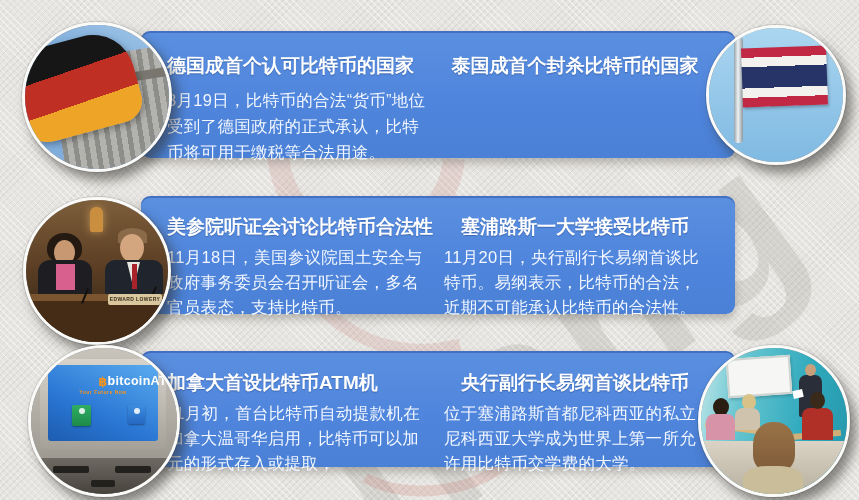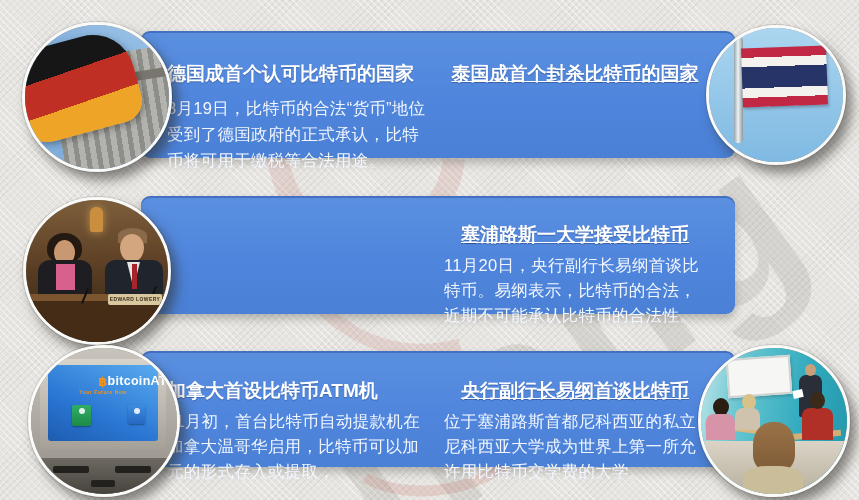--- a/index.html
+++ b/index.html
@@ -25,28 +25,28 @@
   
   .row{position:absolute;left:141px;width:594px;z-index:1;}
   .row1{top:31px;height:127px;}
   .row2{top:196px;height:118px;}
   .row3{top:351px;height:116px;}
   .band{
     position:absolute;inset:0;border-radius:9px;
     background:linear-gradient(180deg,#5b90e0 0%,#4f85dc 55%,#4a80d5 100%);
     box-shadow:inset 0 2px 0 rgba(28,60,140,.38), 0 5px 9px rgba(82,80,74,.35);
   }
-  .col{position:absolute;top:16px;height:100%;}
+  .col{position:absolute;top:8px;height:100%;}
   .colL{left:26px;width:262px;}
   .colR{left:303px;width:262px;}
   .title{
     margin:0;color:#fff;font-size:19px;font-weight:bold;letter-spacing:0;
     white-space:nowrap;text-shadow:0 1px 1px rgba(20,40,90,.35);
   }
-  .colR .title{text-align:center;text-decoration:underline;}
+  .colR .title{text-align:center;}
   .row1 .title{padding-top:14px;}
   .row2 .title{padding-top:10px;}
   .row3 .title{padding-top:11px;}
   .body{
     margin:8px 0 0;color:#f2f7ff;font-size:16.5px;line-height:26px;letter-spacing:.3px;
   }
   .row2 .body,.row3 .body{margin-top:5px;line-height:25px;}
   
   .circle{
     position:absolute;border-radius:50%;overflow:hidden;z-index:3;background:#999;
@@ -166,20 +166,24 @@
       <h2 class="title">德国成首个认可比特币的国家</h2>
       <p class="body">8月19日，比特币的合法“货币”地位受到了德国政府的正式承认，比特币将可用于缴税等合法用途。</p>
     </div>
     <div class="col colR">
       <h2 class="title">泰国成首个封杀比特币的国家</h2>
     </div>
   </section>
 
   <section class="row row2">
     <div class="band"></div>
+    <div class="col colL">
+      <h2 class="title">美参院听证会讨论比特币合法性</h2>
+      <p class="body">11月18日，美国参议院国土安全与政府事务委员会召开听证会，多名官员表态，支持比特币。</p>
+    </div>
     <div class="col colR">
       <h2 class="title">塞浦路斯一大学接受比特币</h2>
       <p class="body">11月20日，央行副行长易纲首谈比特币。易纲表示，比特币的合法，近期不可能承认比特币的合法性。</p>
     </div>
   </section>
 
   <section class="row row3">
     <div class="band"></div>
     <div class="col colL">
       <h2 class="title">加拿大首设比特币ATM机</h2>

